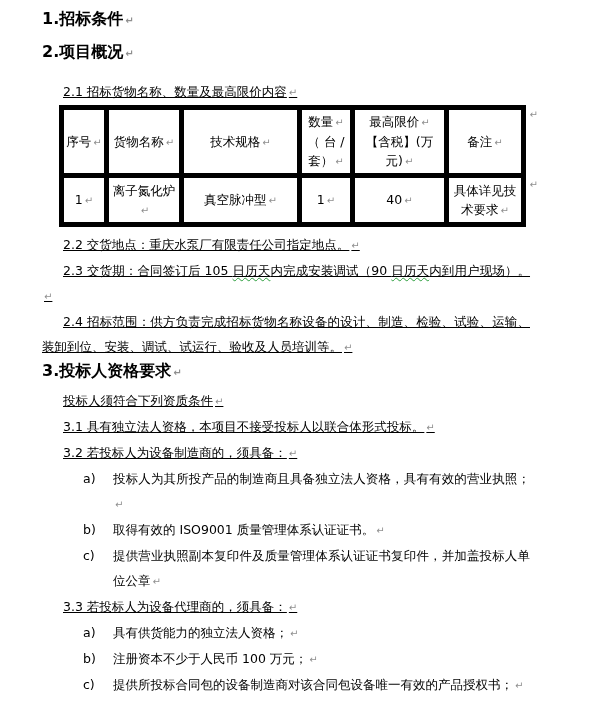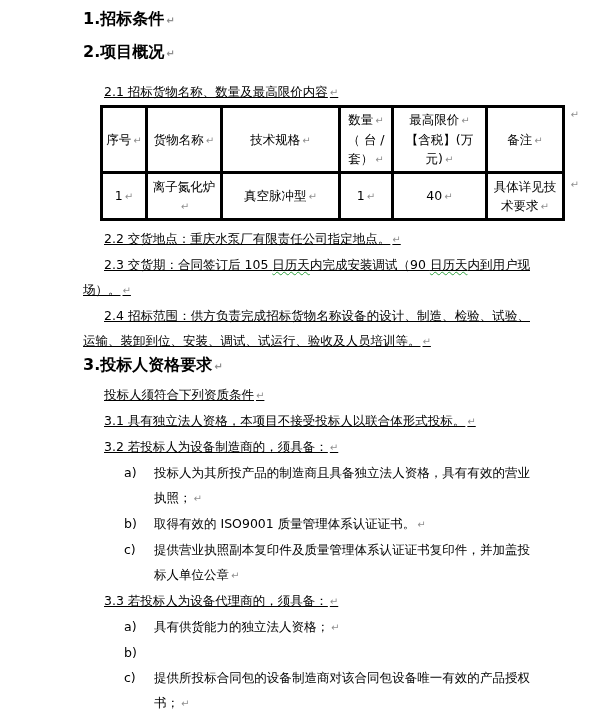--- a/index.html
+++ b/index.html
@@ -1,20 +1,20 @@
 <!DOCTYPE html>
 <html><head>
 <meta charset="utf-8">
 <style>
   html,body{margin:0;padding:0;background:#fff;}
   .page{
     position:relative;
     width:586px;height:714px;
     box-sizing:border-box;
-    padding:8px 56px 0 83px;
+    padding:8px 56px 0 42px;
     background:#ffffff;
     color:#000;
     font-family:"DejaVu Sans", sans-serif;
     overflow:hidden;
   }
   .h{font-weight:bold;font-size:16px;line-height:22px;margin:0;}
   .h1{margin:0 0 8px 0;}
   .h2{margin:9px 0 14px 0;}
   .h3{margin:0 0 4px 0;}
   .body{font-size:12.5px;line-height:25px;margin:0;text-align:justify;}
@@ -25,21 +25,21 @@
     text-decoration:underline;
     text-decoration-style:wavy;
     text-decoration-color:#2e9e3e;
     text-decoration-thickness:1px;
     text-underline-offset:2px;
   }
   
   .twrap{position:relative;width:464px;margin:0 0 5px 17px;}
   table.goods{border-collapse:collapse;table-layout:fixed;width:462px;font-size:12.5px;}
   table.goods td{
-    border:3px solid #000000;
+    border:5px solid #000000;
     text-align:center;
     vertical-align:middle;
     padding:2px 1px;
     line-height:19px;
   }
   tr.hrow td{height:58px;}
   tr.drow td{height:40px;}
   td.no-cell{text-align:right;padding-right:3px;}
   .pm-r{position:absolute;right:-15px;color:#8f8f8f;font-size:10px;}
   .pm-r1{top:4px;}
@@ -132,19 +132,20 @@
   </div>
 
   <p class="body sub"><span>3.3 若投标人为设备代理商的，须具备：</span><span class="pm">↵</span></p>
 
   <div class="li">
     <span class="marker">a)</span>
     <span class="litext"><span>具有供货能力的独立法人资格；</span><span class="pm">↵</span></span>
   </div>
   <div class="li">
     <span class="marker">b)</span>
+    <span class="litext"><span>注册资本不少于人民币 100 万元；</span><span class="pm">↵</span></span>
   </div>
   <div class="li">
     <span class="marker">c)</span>
     <span class="litext"><span>提供所投标合同包的设备制造商对该合同包设备唯一有效的产品授权书；</span><span class="pm">↵</span></span>
   </div>
 
 </div>
 
 </body></html>

